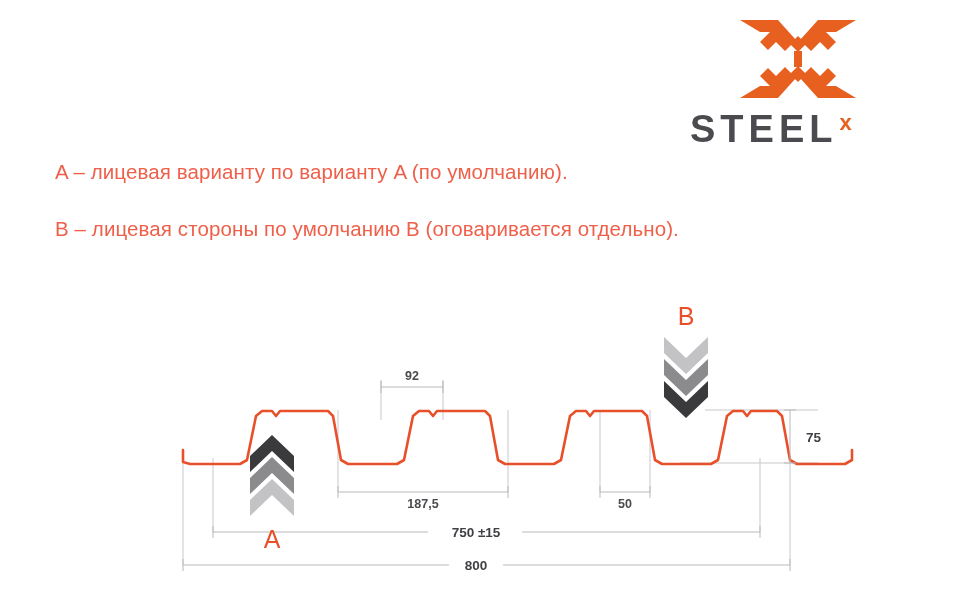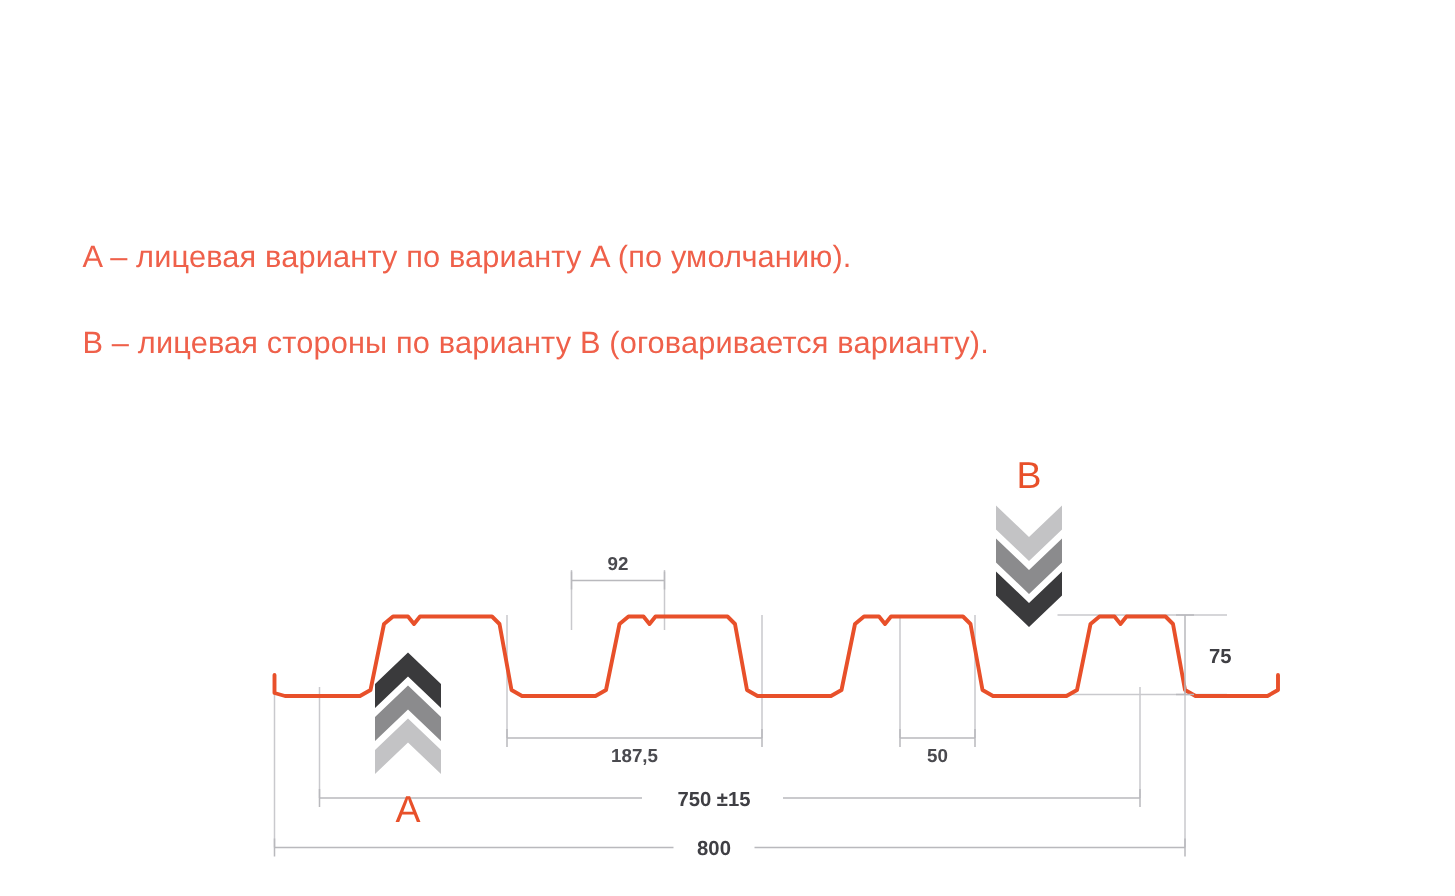--- a/index.html
+++ b/index.html
@@ -34,23 +34,47 @@
   .dimtext-lg{font-family:"Liberation Sans","DejaVu Sans",sans-serif;
     font-size:13.5px;font-weight:bold;fill:#3f3f44;}
   .marklabel{font-family:"Liberation Sans","DejaVu Sans",sans-serif;
     font-size:25px;fill:#e8502a;}
 </style>
 </head>
 <body>
 
 <div class="page">
 
+  <div class="logo-wrap">
+    <div class="logo-mark">
+      <svg width="120" height="82" viewBox="0 0 120 82" xmlns="http://www.w3.org/2000/svg">
+        <g fill="#e8601f">
+
+          <path d="M2 2 L40 2 L58 22 L47 33 L38 24 L30 32 L22 24 L32 14 L22 14 Z"></path>
+
+          <path d="M118 2 L80 2 L62 22 L73 33 L82 24 L90 32 L98 24 L88 14 L98 14 Z"></path>
+
+          <path d="M2 80 L40 80 L58 60 L47 49 L38 58 L30 50 L22 58 L32 68 L22 68 Z"></path>
+
+          <path d="M118 80 L80 80 L62 60 L73 49 L82 58 L90 50 L98 58 L88 68 L98 68 Z"></path>
+
+          <path d="M52 26 L60 18 L68 26 L60 34 Z"></path>
+          <path d="M52 56 L60 48 L68 56 L60 64 Z"></path>
+          <path d="M56 33 L64 33 L64 49 L56 49 Z"></path>
+        </g>
+      </svg>
+    </div>
+    <div class="logo-word">
+      <span class="logo-steel" style="color:#4a4a4f">STEEL</span>
+      <span class="logo-x" style="color:#e8601f">x</span>
+    </div>
+  </div>
 
   <div class="note note-a" style="color:#ef604a">A – лицевая варианту по варианту A (по умолчанию).</div>
-  <div class="note note-b" style="color:#ef604a">B – лицевая стороны по варианту B (оговаривается варианту).</div>
+  <div class="note note-b" style="color:#ef604a">B – лицевая стороны по умолчанию B (оговаривается отдельно).</div>
 
   <div class="drawing">
     <svg width="970" height="317" viewBox="0 0 970 317" xmlns="http://www.w3.org/2000/svg">
 
       <g stroke="#c9c9cd" stroke-width="1">
 
         <line x1="183" y1="180" x2="183" y2="285"></line>
 
         <line x1="213" y1="178" x2="213" y2="252"></line>
 

